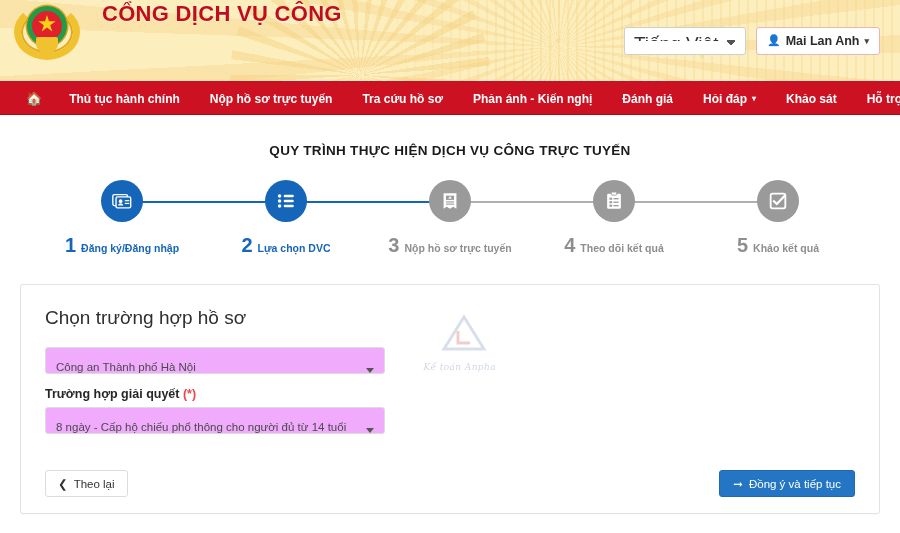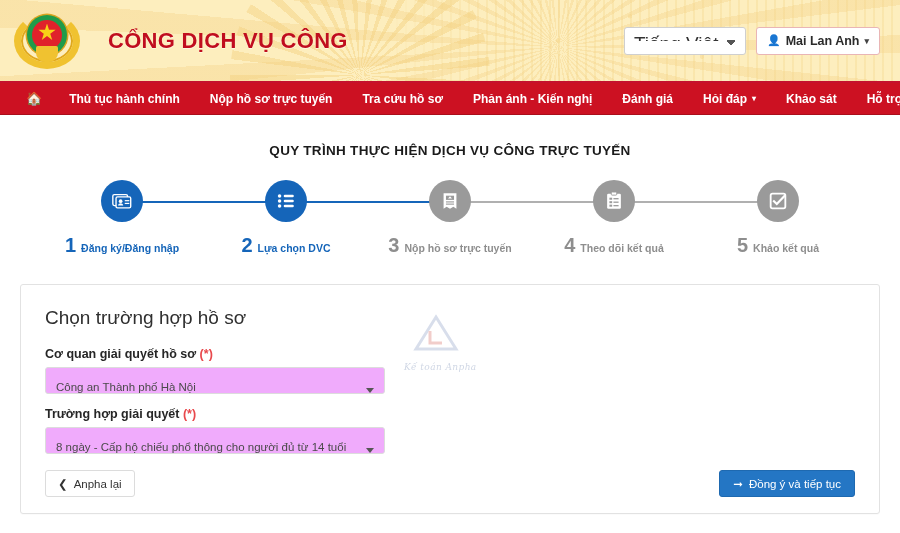--- a/index.html
+++ b/index.html
@@ -17,23 +17,22 @@
     position:relative;
     height:83px;
     background:#fdeebe;
     background-image:
       radial-gradient(circle at 62% 50%, rgba(246,214,140,.55) 0 2px, transparent 2.5px),
       radial-gradient(circle at 70% 20%, rgba(246,214,140,.45) 0 2px, transparent 2.5px),
       radial-gradient(circle at 78% 70%, rgba(246,214,140,.45) 0 2px, transparent 2.5px),
       repeating-conic-gradient(from 0deg at 62% 58%,
         rgba(247,219,153,.55) 0deg 3deg, rgba(253,238,190,0) 3deg 8deg);
     border-bottom:2px solid #c4122e;
-    display:flex; align-items:center;
+    display:flex; 
     overflow:hidden;
-    gap:6px;
   }
   .hdr-pattern {
     position:absolute; inset:0;
     pointer-events:none;
     background:
       repeating-linear-gradient(90deg, rgba(244,211,133,.30) 0 2px, rgba(253,238,190,0) 2px 9px);
     -webkit-mask-image:linear-gradient(90deg, transparent 0 42%, #000 55% 100%);
     mask-image:linear-gradient(90deg, transparent 0 42%, #000 55% 100%);
   }
   .hdr-arcs {
@@ -289,21 +288,21 @@
   }
 
   
   .watermark {
     position:absolute;
     left:50%; top:24px;
     transform:translateX(-50%);
     width:92px; height:72px;
     opacity:.55;
     pointer-events:none;
-    text-align:left;
+    text-align:right;
   }
   .watermark .wm-cursive {
     font-family:"DejaVu Serif", serif;
     font-style:italic;
     font-size:9px;
     color:#a9b6cf;
     letter-spacing:.4px;
     margin-top:1px;
   }
 </style>
@@ -470,42 +469,38 @@
   <div class="watermark">
     <svg width="64" height="48" viewBox="0 0 64 48">
       <path d="M32 8 L52 40 L12 40 Z" fill="none" stroke="#b9c4dc" stroke-width="3"></path>
       <path d="M26 22 L26 34 L38 34" fill="none" stroke="#e7a6a0" stroke-width="3"></path>
     </svg>
     <div class="wm-cursive">Kế toán Anpha</div>
   </div>
 
   <h2>Chọn trường hợp hồ sơ</h2>
 
-  <div class="fld-label">
-    <span>Cơ quan giải quyết hồ sơ</span>
-    <span class="req">(*)</span>
-  </div>
   <div class="sel">
     <span class="val">Công an Thành phố Hà Nội</span>
     <span class="arrow"></span>
   </div>
 
   <div class="fld-label">
     <span>Trường hợp giải quyết</span>
     <span class="req">(*)</span>
   </div>
   <div class="sel">
     <span class="val">8 ngày - Cấp hộ chiếu phổ thông cho người đủ từ 14 tuổi</span>
     <span class="arrow"></span>
   </div>
 
   <div class="btn-row">
     <div class="btn-back">
       <span>❮</span>
-      <span>Anpha lại</span>
+      <span>Theo lại</span>
     </div>
     <div class="btn-next">
       <span>➞</span>
       <span>Đồng ý và tiếp tục</span>
     </div>
   </div>
 
 </div>
 
 </body></html>

